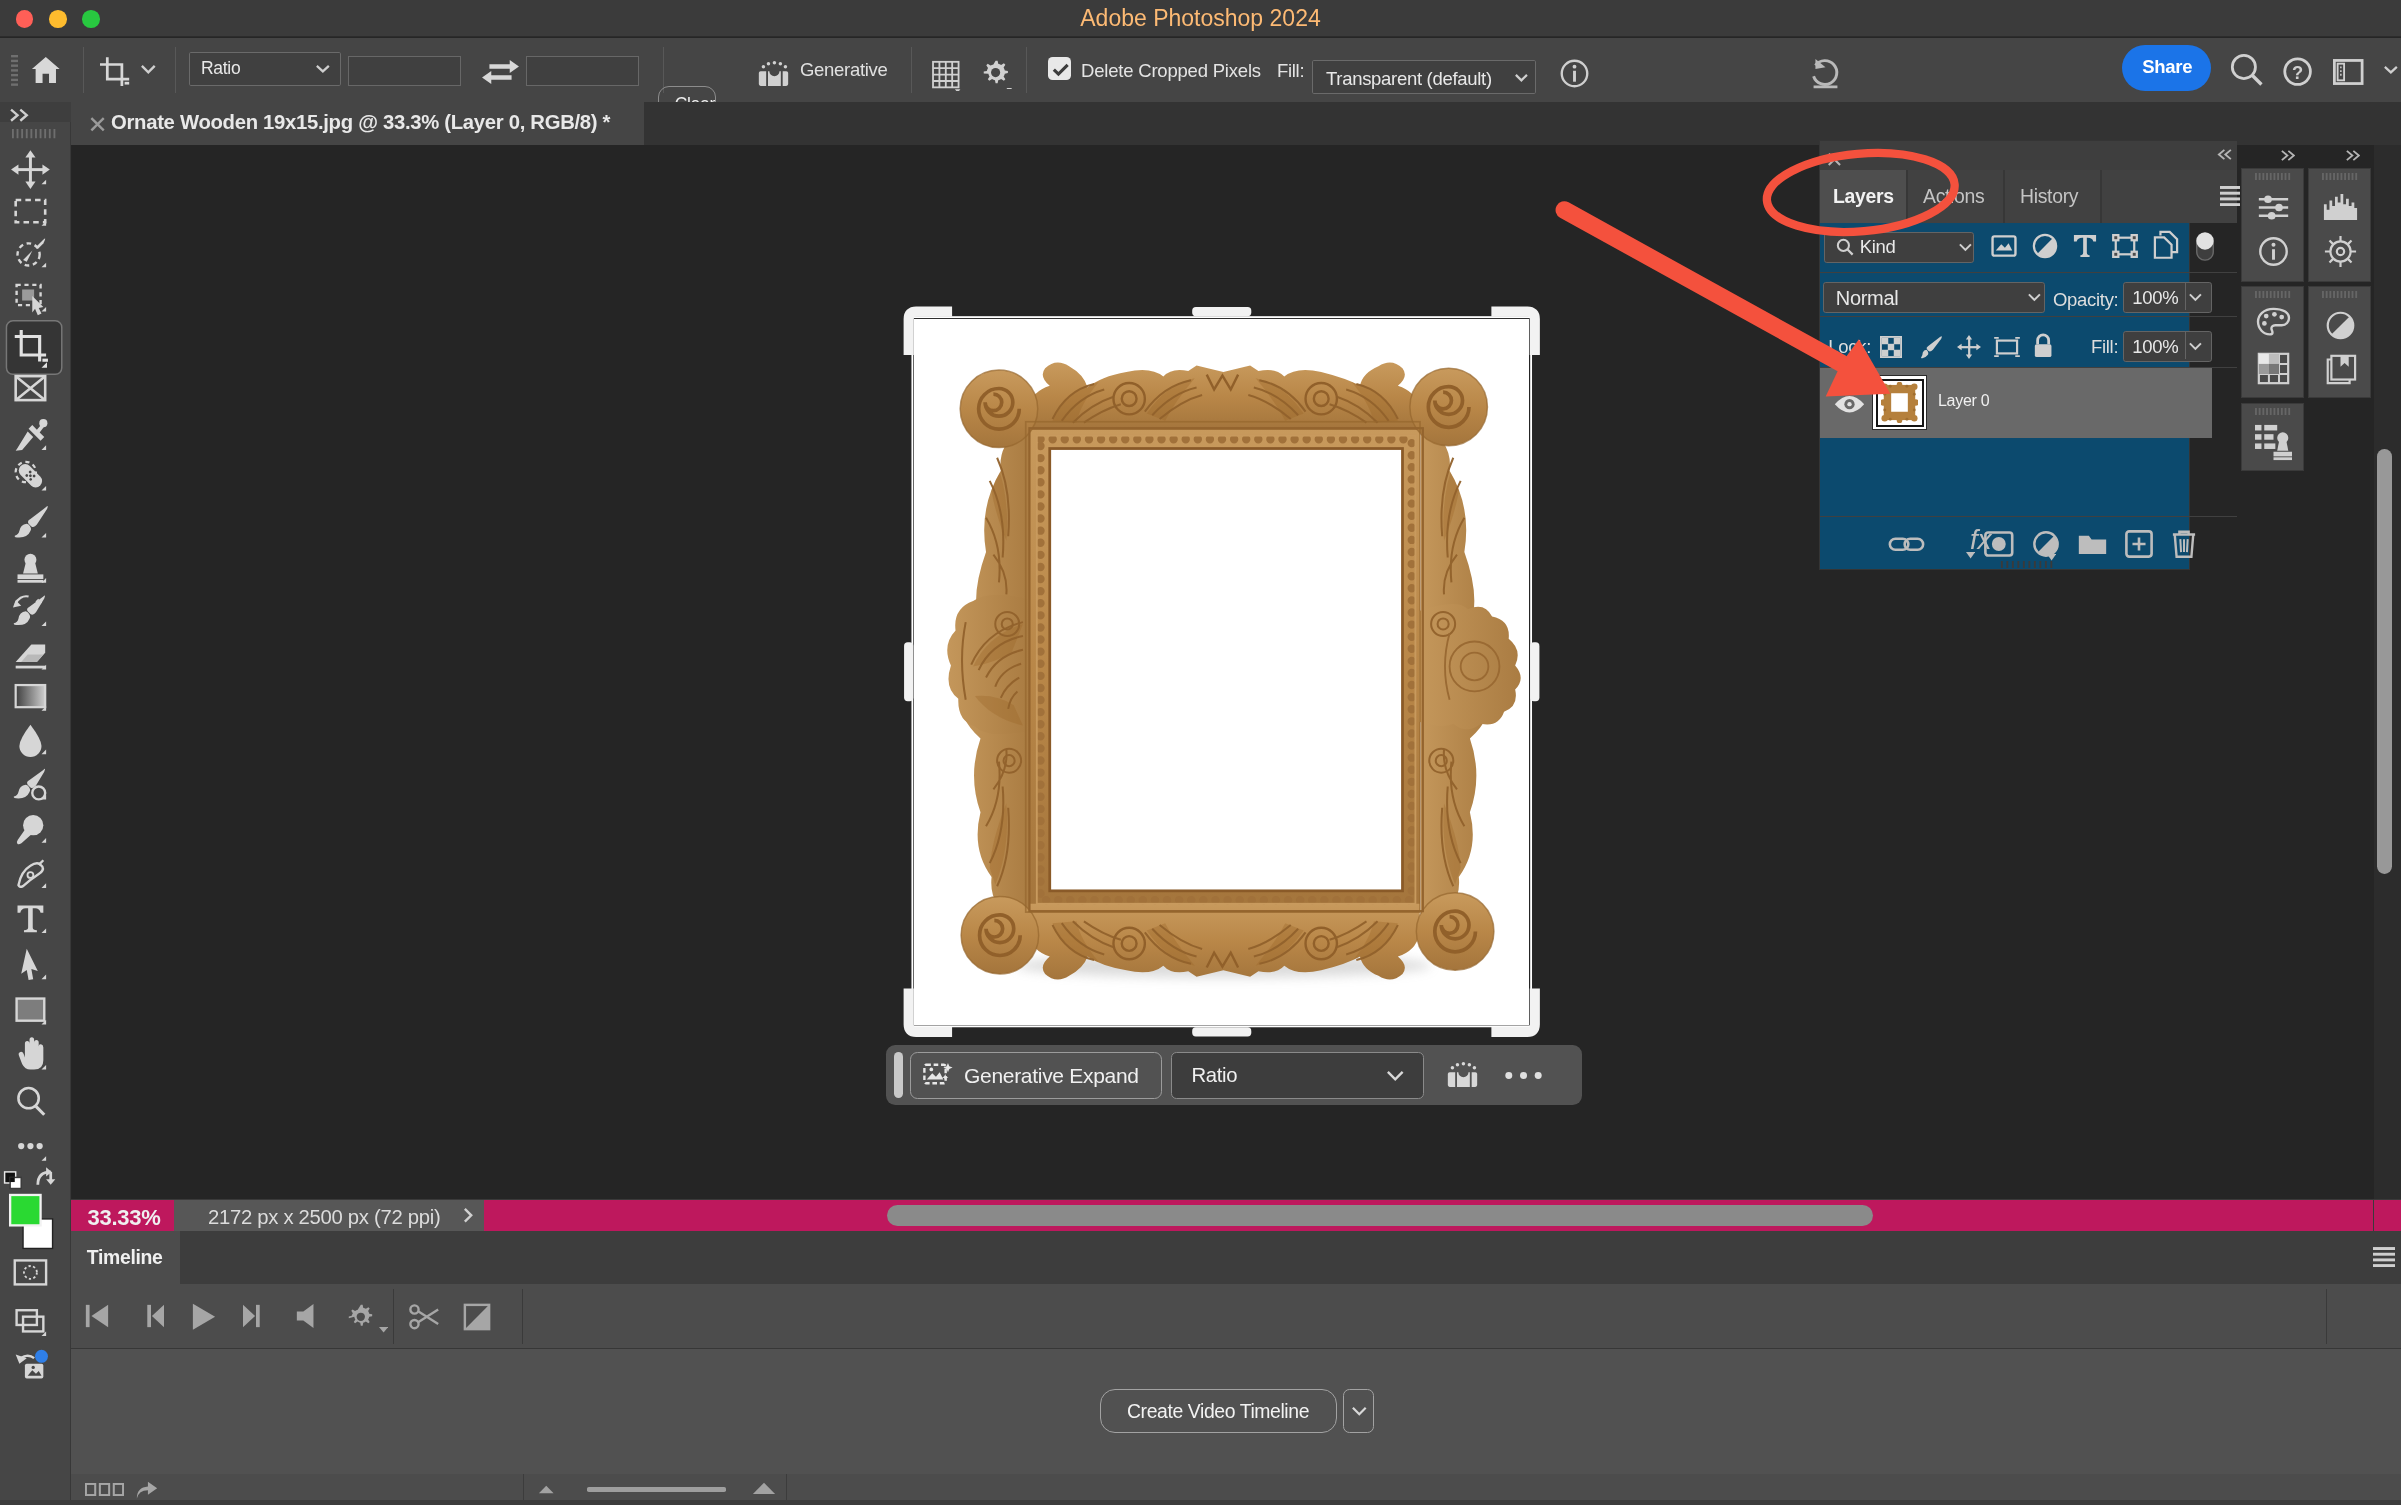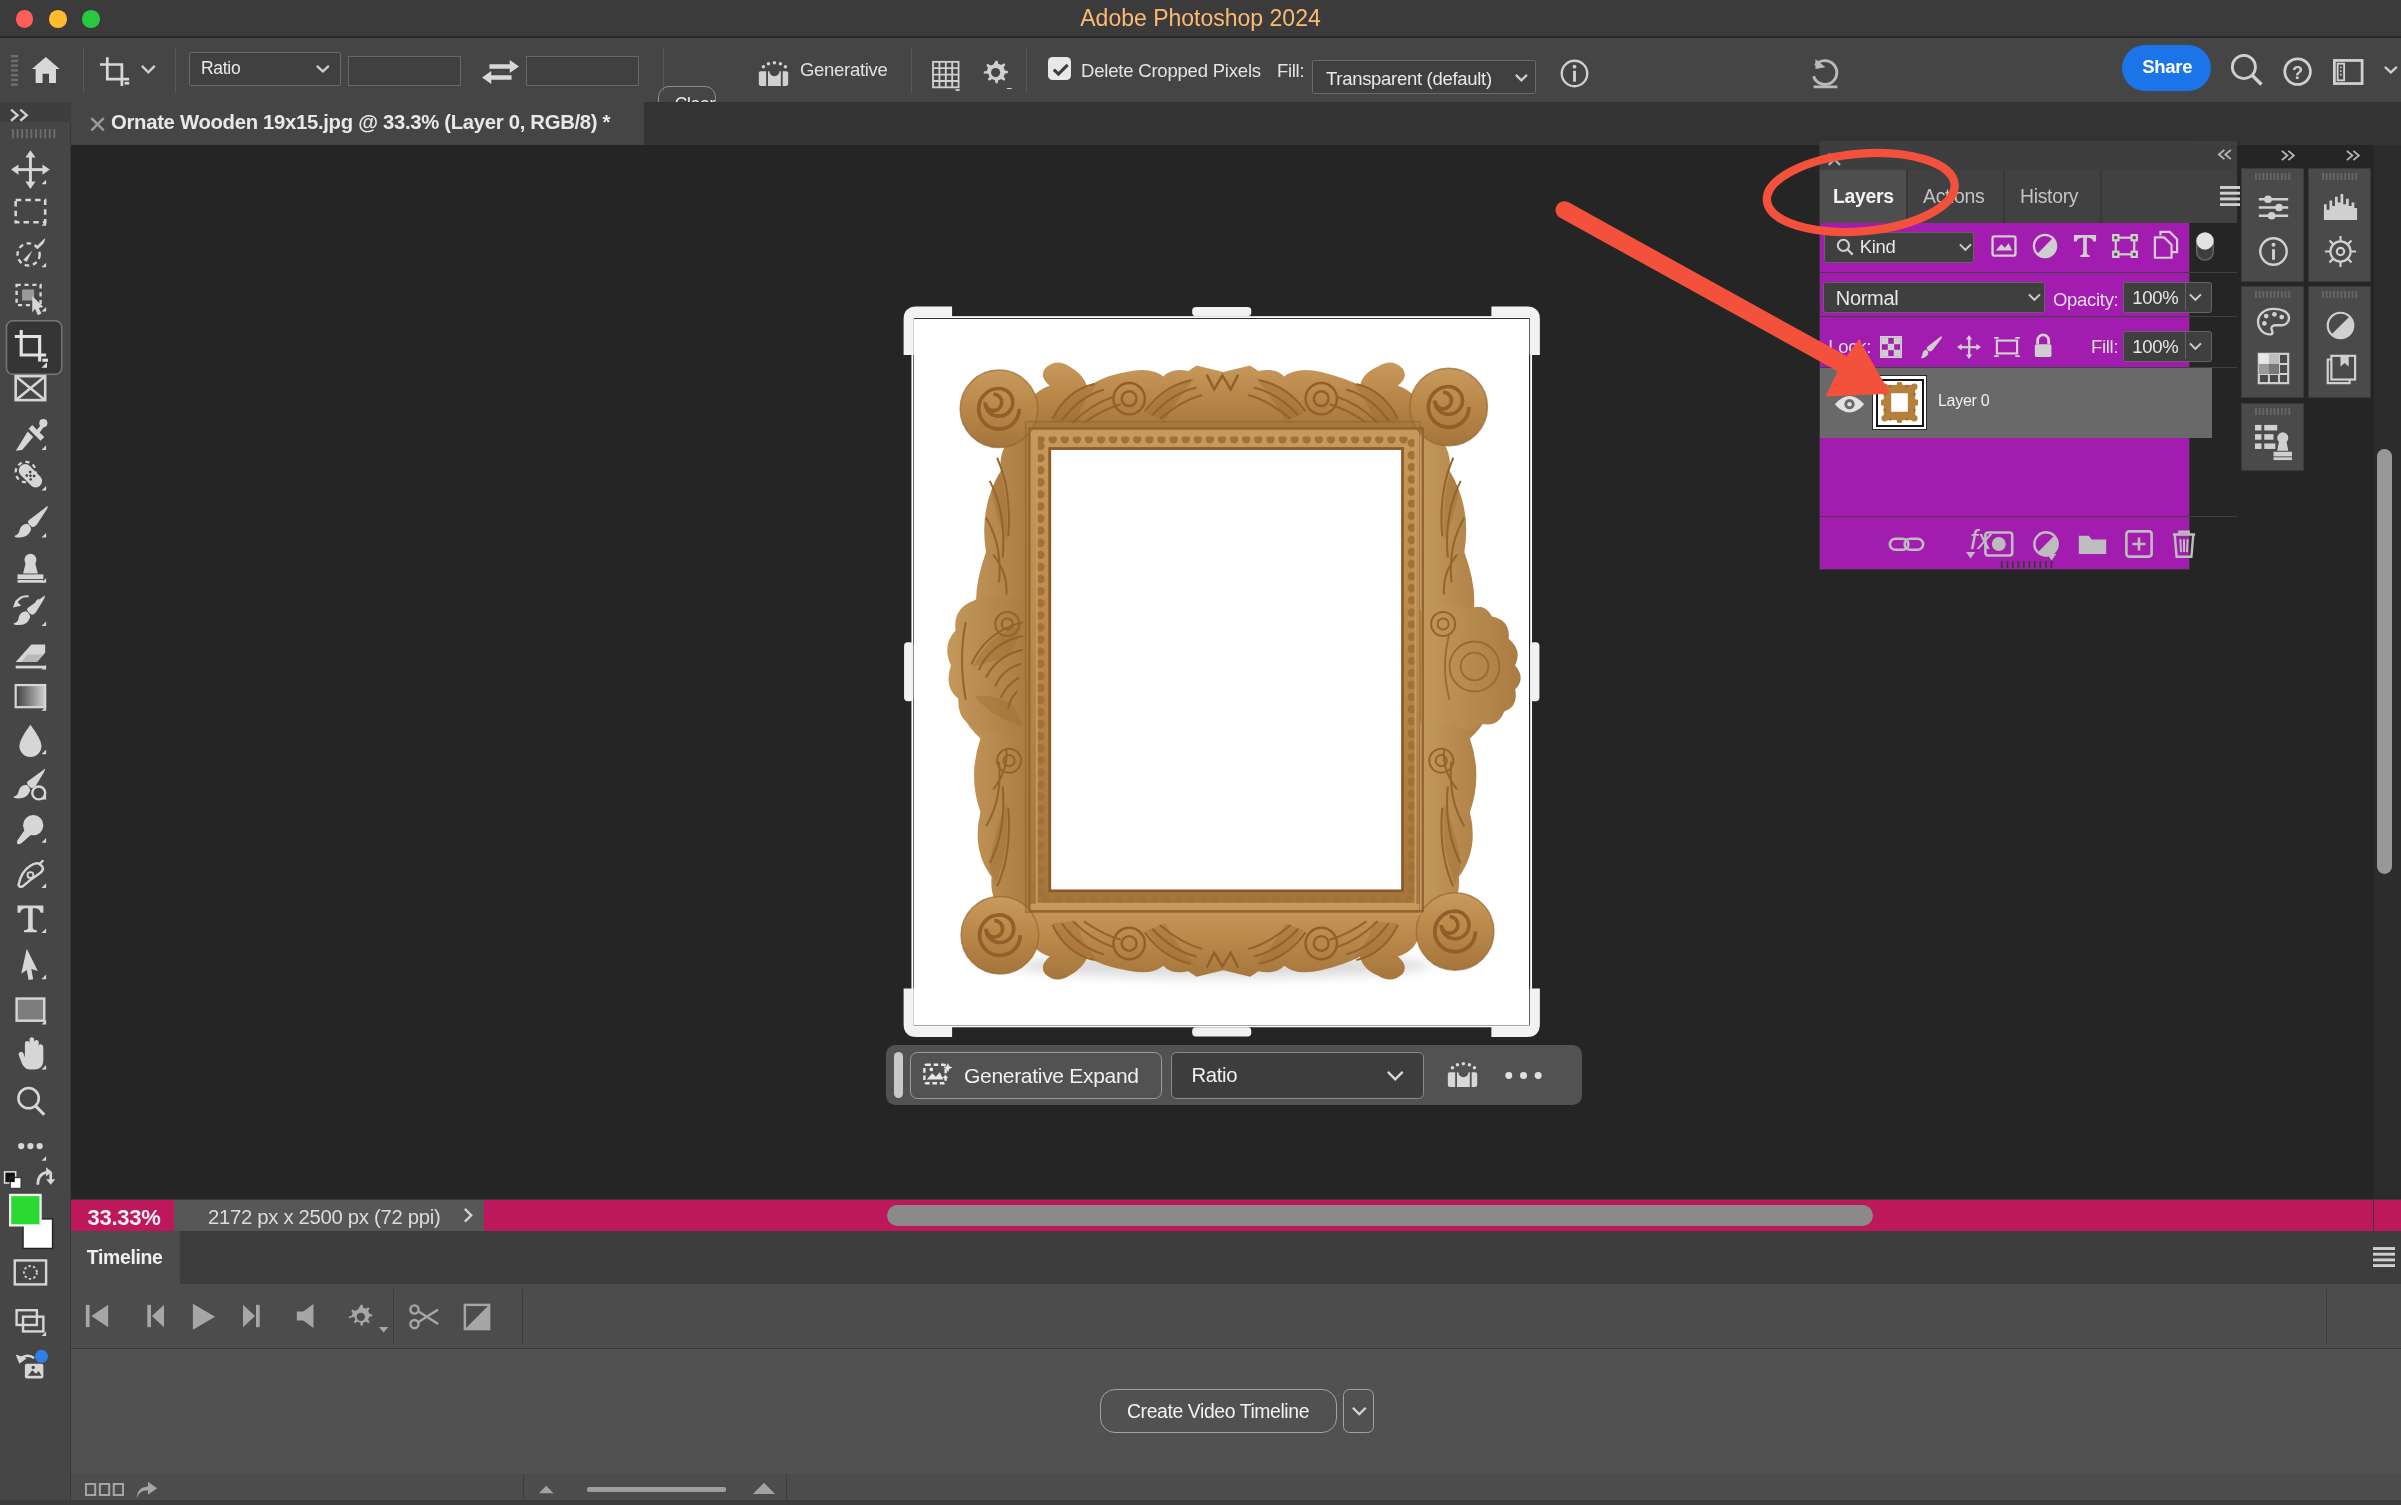--- a/index.html
+++ b/index.html
@@ -588,21 +588,21 @@
     </svg>
     <svg class="abs" style="left:617px;top:26px;" width="41" height="9.2" viewBox="0 0 44 10">
       <g fill="#e0e0e0">
           <circle cx="6" cy="5" r="3.8"></circle>
           <circle cx="22" cy="5" r="3.8"></circle>
           <circle cx="38" cy="5" r="3.8"></circle>
         </g>
     </svg>
   </div>
 
-  <div class="abs" id="layerspanel" style="left:1819px;top:140px;width:371px;height:430px;background:#a21caf;border:0.9px solid #353535;">
+  <div class="abs" id="layerspanel" style="left:1819px;top:140px;width:371px;height:430px;background:#0c4a6e;border:0.9px solid #353535;">
 
     <div class="abs" style="left:0;top:0;width:417px;height:29px;background:#3e3e3e;">
       <svg class="abs" style="left:7.4px;top:11px;" width="14.8" height="14.8" viewBox="0 0 17 17">
           <path d="M2 2 L15 15 M15 2 L2 15" stroke="#b5b5b5" stroke-width="2.4"></path>
         </svg>
       <svg class="abs" style="left:397px;top:7.4px;" width="14.8" height="13" viewBox="0 0 16 14">
           <path d="M8 2 L2 7 L8 12 M15 2 L9 7 L15 12" stroke="#b5b5b5" stroke-width="2" fill="none"></path>
         </svg>
     </div>
 

